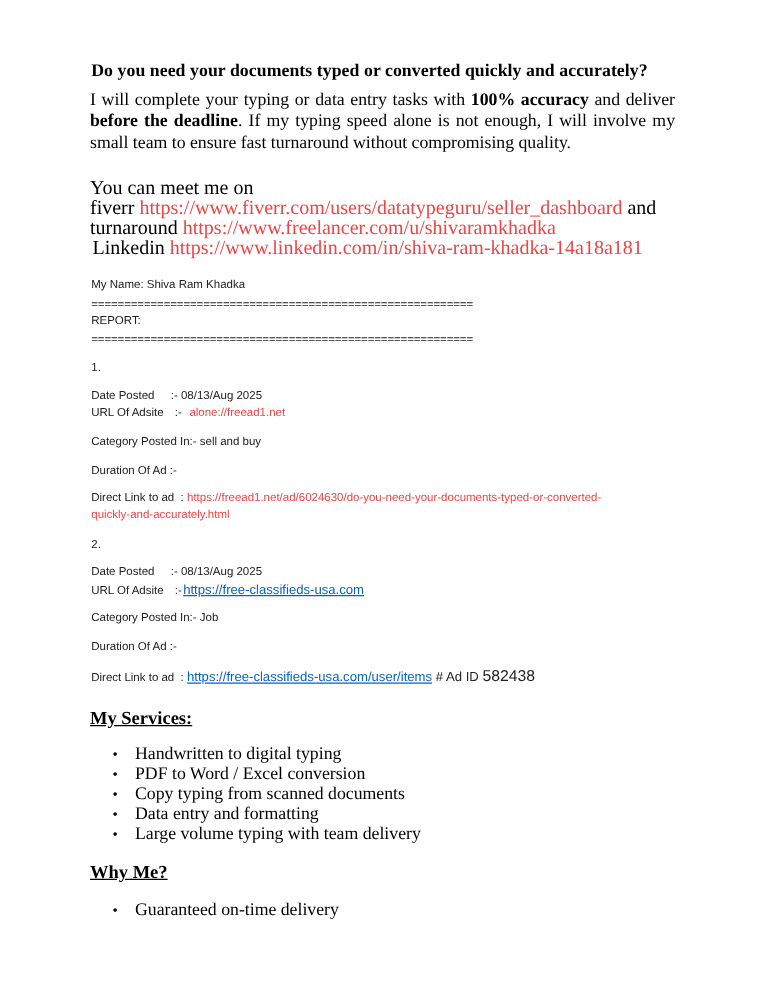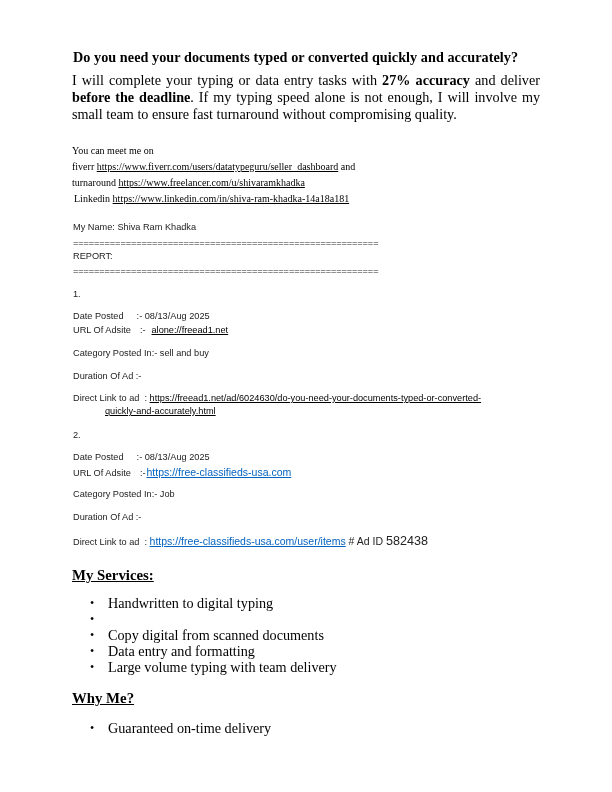--- a/index.html
+++ b/index.html
@@ -1,27 +1,27 @@
 <!DOCTYPE html>
 <html><head>
   <meta charset="utf-8">
   <style>
     html, body { margin: 0; padding: 0; background: #ffffff; }
     body { width: 612px; height: 792px; position: relative; overflow: hidden; color: #000; }
     .page { position: absolute; left: 0; top: 0; width: 612px; height: 591px; }
     .serif { font-family: "Liberation Serif", "DejaVu Serif", serif; }
     .sans { font-family: "Liberation Sans", "DejaVu Sans", sans-serif; }
-    a, .link { color: #000000; text-decoration: underline; }
+    a, .link { color: #ef4444; }
     .abs { position: absolute; white-space: nowrap; }
 
     .heading { left: 73px; top: 49px; font-size: 14.2px; font-weight: bold; letter-spacing: 0.05px; }
     .intro { left: 72px; top: 72px; width: 468px; font-size: 14.2px; line-height: 17px; text-align: justify; white-space: normal; }
     .intro b { font-weight: bold; }
 
-    .meet { font-size: 10px; line-height: 16px; text-align: center; }
+    .meet { font-size: 16px; line-height: 16px; text-align: center; }
     .meet-l1 { left: 72px; top: 143px; }
     .meet-l2 { left: 72px; top: 159px; }
     .meet-l3 { left: 72px; top: 175px; }
     .meet-l4 { left: 74px; top: 191px; }
 
     .rep { font-size: 9.2px; color: #222; }
     .eq { letter-spacing: -0.1px; font-size: 9.2px; }
 
     .h2 { font-size: 14.8px; font-weight: bold; text-decoration: underline; }
 
@@ -31,52 +31,52 @@
     .blue-sans { font-family: "Liberation Sans", "DejaVu Sans", sans-serif; font-size: 10.5px; color: #0563c1; text-decoration: underline; margin-top: 12px; }
     .big { font-family: "Liberation Sans", "DejaVu Sans", sans-serif; font-size: 12.6px; }
   </style>
 </head>
 <body>
 
 <div class="page">
 
   <div class="abs serif heading">Do you need your documents typed or converted quickly and accurately?</div>
 
-  <div class="abs serif intro"><span>I will complete your typing or data entry tasks with </span><b>27% accuracy</b><span> and deliver </span><b>before the deadline</b><span>. If my typing speed alone is not enough, I will involve my small team to ensure fast turnaround without compromising quality.</span></div>
+  <div class="abs serif intro"><span>I will complete your typing or data entry tasks with </span><b>100% accuracy</b><span> and deliver </span><b>before the deadline</b><span>. If my typing speed alone is not enough, I will involve my small team to ensure fast turnaround without compromising quality.</span></div>
 
   <div class="abs serif meet meet-l1">You can meet me on</div>
   <div class="abs serif meet meet-l2"><span>fiverr </span><a class="link">https://www.fiverr.com/users/datatypeguru/seller_dashboard</a><span> and</span></div>
   <div class="abs serif meet meet-l3"><span>turnaround </span><a class="link">https://www.freelancer.com/u/shivaramkhadka</a></div>
   <div class="abs serif meet meet-l4"><span>Linkedin </span><a class="link">https://www.linkedin.com/in/shiva-ram-khadka-14a18a181</a></div>
 
   <div class="abs sans rep" style="left:73px; top:222px;">My Name: Shiva Ram Khadka</div>
   <div class="abs sans rep eq" style="left:73px; top:238px;">==========================================================</div>
   <div class="abs sans rep" style="left:73px; top:251px;">REPORT:</div>
   <div class="abs sans rep eq" style="left:73px; top:266px;">==========================================================</div>
 
   <div class="abs sans rep" style="left:73px; top:289px;">1.</div>
   <div class="abs sans rep" style="left:73px; top:311px;"><span>Date Posted</span><span style="display:inline-block;width:13px;"></span><span>:- 08/13/Aug 2025</span></div>
   <div class="abs sans rep" style="left:73px; top:325px;"><span>URL Of Adsite</span><span style="display:inline-block;width:9px;"></span><span>:-</span><span style="display:inline-block;width:6px;"></span><a class="link">alone://freead1.net</a></div>
   <div class="abs sans rep" style="left:73px; top:348px;">Category Posted In:- sell and buy</div>
   <div class="abs sans rep" style="left:73px; top:371px;">Duration Of Ad   :-</div>
   <div class="abs sans rep" style="left:73px; top:393px;"><span style="white-space:pre;">Direct Link to ad  : </span><a class="link">https://freead1.net/ad/6024630/do-you-need-your-documents-typed-or-converted-</a></div>
-  <div class="abs sans rep" style="left:73px; top:406px;margin-left:32px;"><a class="link">quickly-and-accurately.html</a></div>
+  <div class="abs sans rep" style="left:73px; top:406px;"><a class="link">quickly-and-accurately.html</a></div>
 
   <div class="abs sans rep" style="left:73px; top:430px;">2.</div>
   <div class="abs sans rep" style="left:73px; top:452px;"><span>Date Posted</span><span style="display:inline-block;width:13px;"></span><span>:- 08/13/Aug 2025</span></div>
   <div class="abs sans rep" style="left:73px; top:466px;"><span>URL Of Adsite</span><span style="display:inline-block;width:9px;"></span><span>:-</span><a class="blue-sans" style="margin-left:1px;">https://free-classifieds-usa.com</a></div>
   <div class="abs sans rep" style="left:73px; top:489px;">Category Posted In:- Job</div>
   <div class="abs sans rep" style="left:73px; top:512px;">Duration Of Ad   :-</div>
   <div class="abs sans rep" style="left:73px; top:534px;"><span style="white-space:pre;">Direct Link to ad  : </span><a class="blue-sans">https://free-classifieds-usa.com/user/items</a><span class="big" style="font-size:10.5px;"> # Ad ID </span><span class="big">582438</span></div>
 
   <div class="abs serif h2" style="left:72px; top:567px;">My Services:</div>
   <div class="abs serif bullets" style="top:595px;">
     <div class="item"><span class="dot">•</span><span>Handwritten to digital typing</span></div>
-    <div class="item"><span class="dot">•</span></div>
-    <div class="item"><span class="dot">•</span><span>Copy digital from scanned documents</span></div>
+    <div class="item"><span class="dot">•</span><span>PDF to Word / Excel conversion</span></div>
+    <div class="item"><span class="dot">•</span><span>Copy typing from scanned documents</span></div>
     <div class="item"><span class="dot">•</span><span>Data entry and formatting</span></div>
     <div class="item"><span class="dot">•</span><span>Large volume typing with team delivery</span></div>
   </div>
 
   <div class="abs serif h2" style="left:72px; top:690px;">Why Me?</div>
   <div class="abs serif bullets" style="top:720px;">
     <div class="item"><span class="dot">•</span><span>Guaranteed on-time delivery</span></div>
   </div>
 
 </div>

